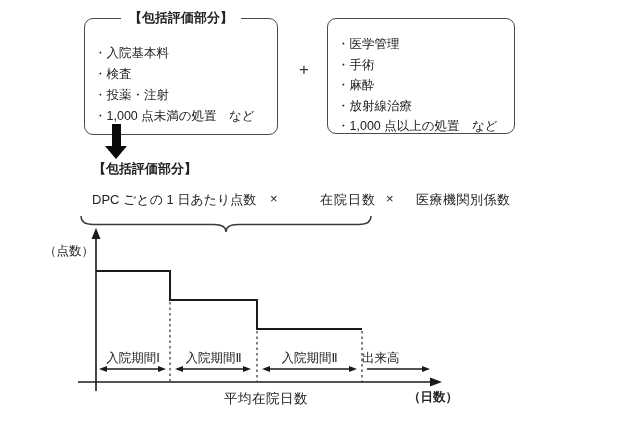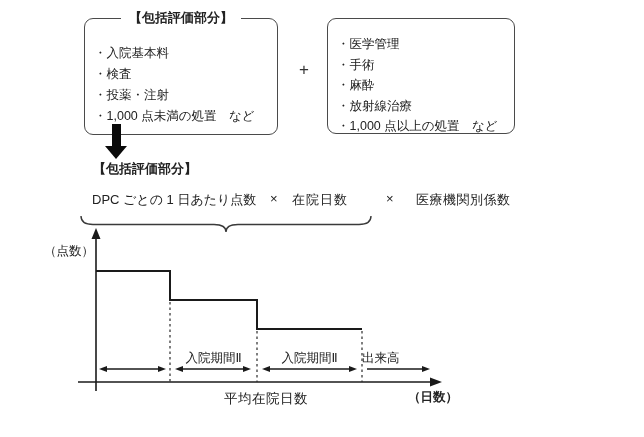--- a/index.html
+++ b/index.html
@@ -59,21 +59,21 @@
   }
   .flow-label {
     position: absolute; left: 93px; top: 160px;
     font-size: 13px; font-weight: 600; color: #222; white-space: nowrap;
   }
   
   .formula { position: absolute; left: 0; top: 191px; width: 564px; height: 16px; font-size: 13px; color: #222; }
   .formula span { position: absolute; white-space: nowrap; }
   .f-p1 { left: 92px; }
   .f-x1 { left: 270px; }
-  .f-p2 { left: 292px; letter-spacing: 1px; }
+  .f-p2 { left: 320px; letter-spacing: 1px; }
   .f-x2 { left: 386px; }
   .f-p3 { left: 416px; letter-spacing: 0.5px; }
   
   .brace { position: absolute; left: 80px; top: 215px; }
   
   .chart-svg { position: absolute; left: 40px; top: 225px; }
   .chart-label { position: absolute; white-space: nowrap; color: #222; }
   .lbl-y    { left: 44px;  top: 243px; font-size: 12.5px; }
   .lbl-x    { left: 408px; top: 389px; font-size: 12.5px; font-weight: bold; }
   .lbl-r1   { left: 96px;  top: 350px; width: 74px;  text-align: center; font-size: 12.5px; }
@@ -158,18 +158,19 @@
       <polygon points="317,144 309,141 309,147" fill="#1a1a1a"></polygon>
     </g>
     <g>
       <line x1="327" y1="144" x2="385" y2="144" stroke="#1a1a1a" stroke-width="1.4"></line>
       <polygon points="390,144 382,141 382,147" fill="#1a1a1a"></polygon>
     </g>
   </svg>
 
   <div class="chart-label lbl-y">（点数）</div>
   <div class="chart-label lbl-x">（日数）</div>
+  <div class="chart-label lbl-r1">入院期間Ⅰ</div>
   <div class="chart-label lbl-r2">入院期間Ⅱ</div>
   <div class="chart-label lbl-r3">入院期間Ⅱ</div>
   <div class="chart-label lbl-r4">出来高</div>
   <div class="chart-label lbl-avg">平均在院日数</div>
 
 </div>
 
 </body></html>

